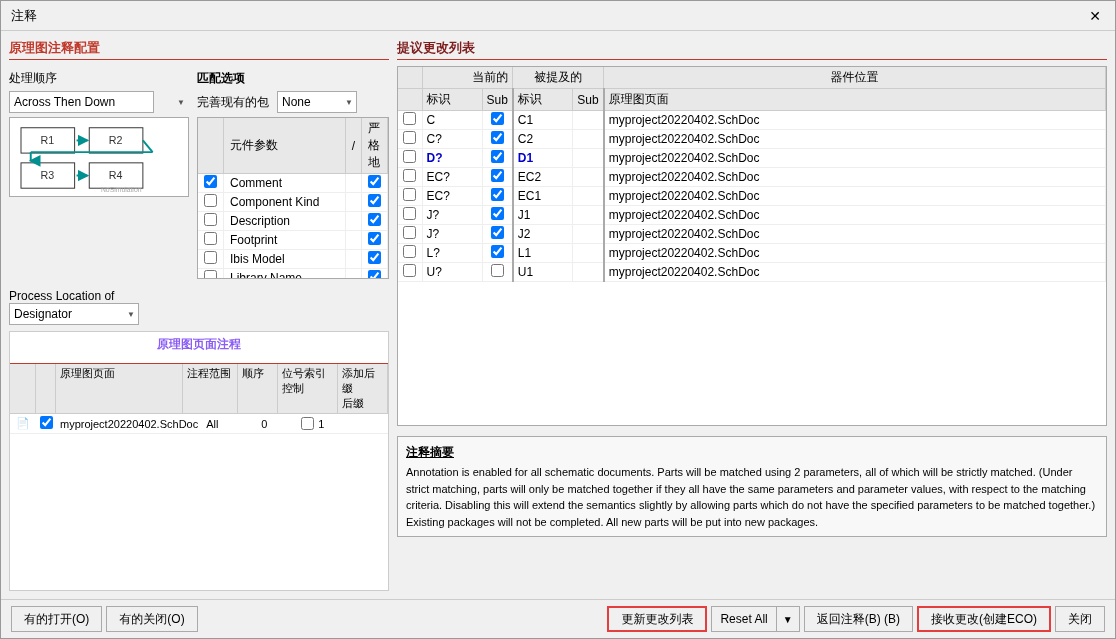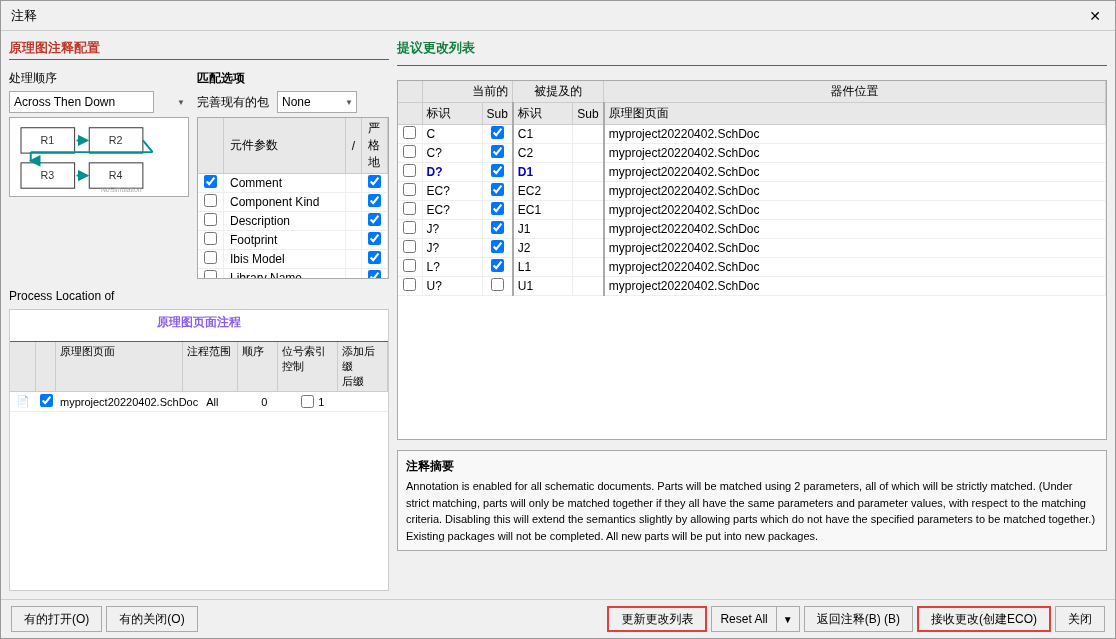--- a/index.html
+++ b/index.html
@@ -209,20 +209,21 @@
       background: #f8f8f8;
       padding: 6px 8px;
       font-size: 11px;
       line-height: 1.5;
       margin-top: 4px;
     }
     .summary-title {
       font-weight: bold;
       margin-bottom: 3px;
       font-size: 12px;
+      text-decoration: underline;
     }
     .dialog-footer {
       display: flex;
       justify-content: space-between;
       align-items: center;
       padding: 6px 10px;
       border-top: 1px solid #ccc;
       background: #f0f0f0;
     }
     .footer-left {
@@ -277,26 +278,26 @@
       display: flex;
       flex-direction: column;
       gap: 4px;
     }
     input[type="checkbox"] {
       width: 13px;
       height: 13px;
       cursor: pointer;
     }
     .right-section-title {
-      color: #15803d;
+      color: #7f1d1d;
       font-size: 13px;
       font-weight: bold;
       border-bottom: 1px solid #c0392b;
-      padding-bottom: 8px;
-      margin-bottom: 8px;
+      padding-bottom: 2px;
+      margin-bottom: 0;
     }
     .suggestion-header-group-row {
       background: #e0e0e0;
     }
   </style>
 </head>
 <body>
 
 <div class="dialog">
 
@@ -444,20 +445,26 @@
       </td>
     </tr>
                 </tbody>
             </table>
           </div>
         </div>
       </div>
 
       <div class="process-location">
         <div class="form-label">Process Location of</div>
+        <div class="select-wrapper">
+          <select class="select-box" style="min-width:130px;">
+            <option>Designator</option>
+            <option>Physical</option>
+          </select>
+        </div>
       </div>
 
       <div class="schematic-sheet-section" style="flex:1; min-height:80px;">
         <div class="sub-section-title">原理图页面注程</div>
 
         <div style="display:grid; grid-template-columns: 26px 20px 1fr 55px 40px 60px 50px; background:#e8e8e8; border-bottom:1px solid #ccc; font-size:11px;">
           <div style="padding:2px 2px; border-right:1px solid #ccc;"></div>
           <div style="padding:2px 2px; border-right:1px solid #ccc;"></div>
           <div style="padding:2px 4px; border-right:1px solid #ccc;">原理图页面</div>
           <div style="padding:2px 4px; border-right:1px solid #ccc;">注程范围</div>

